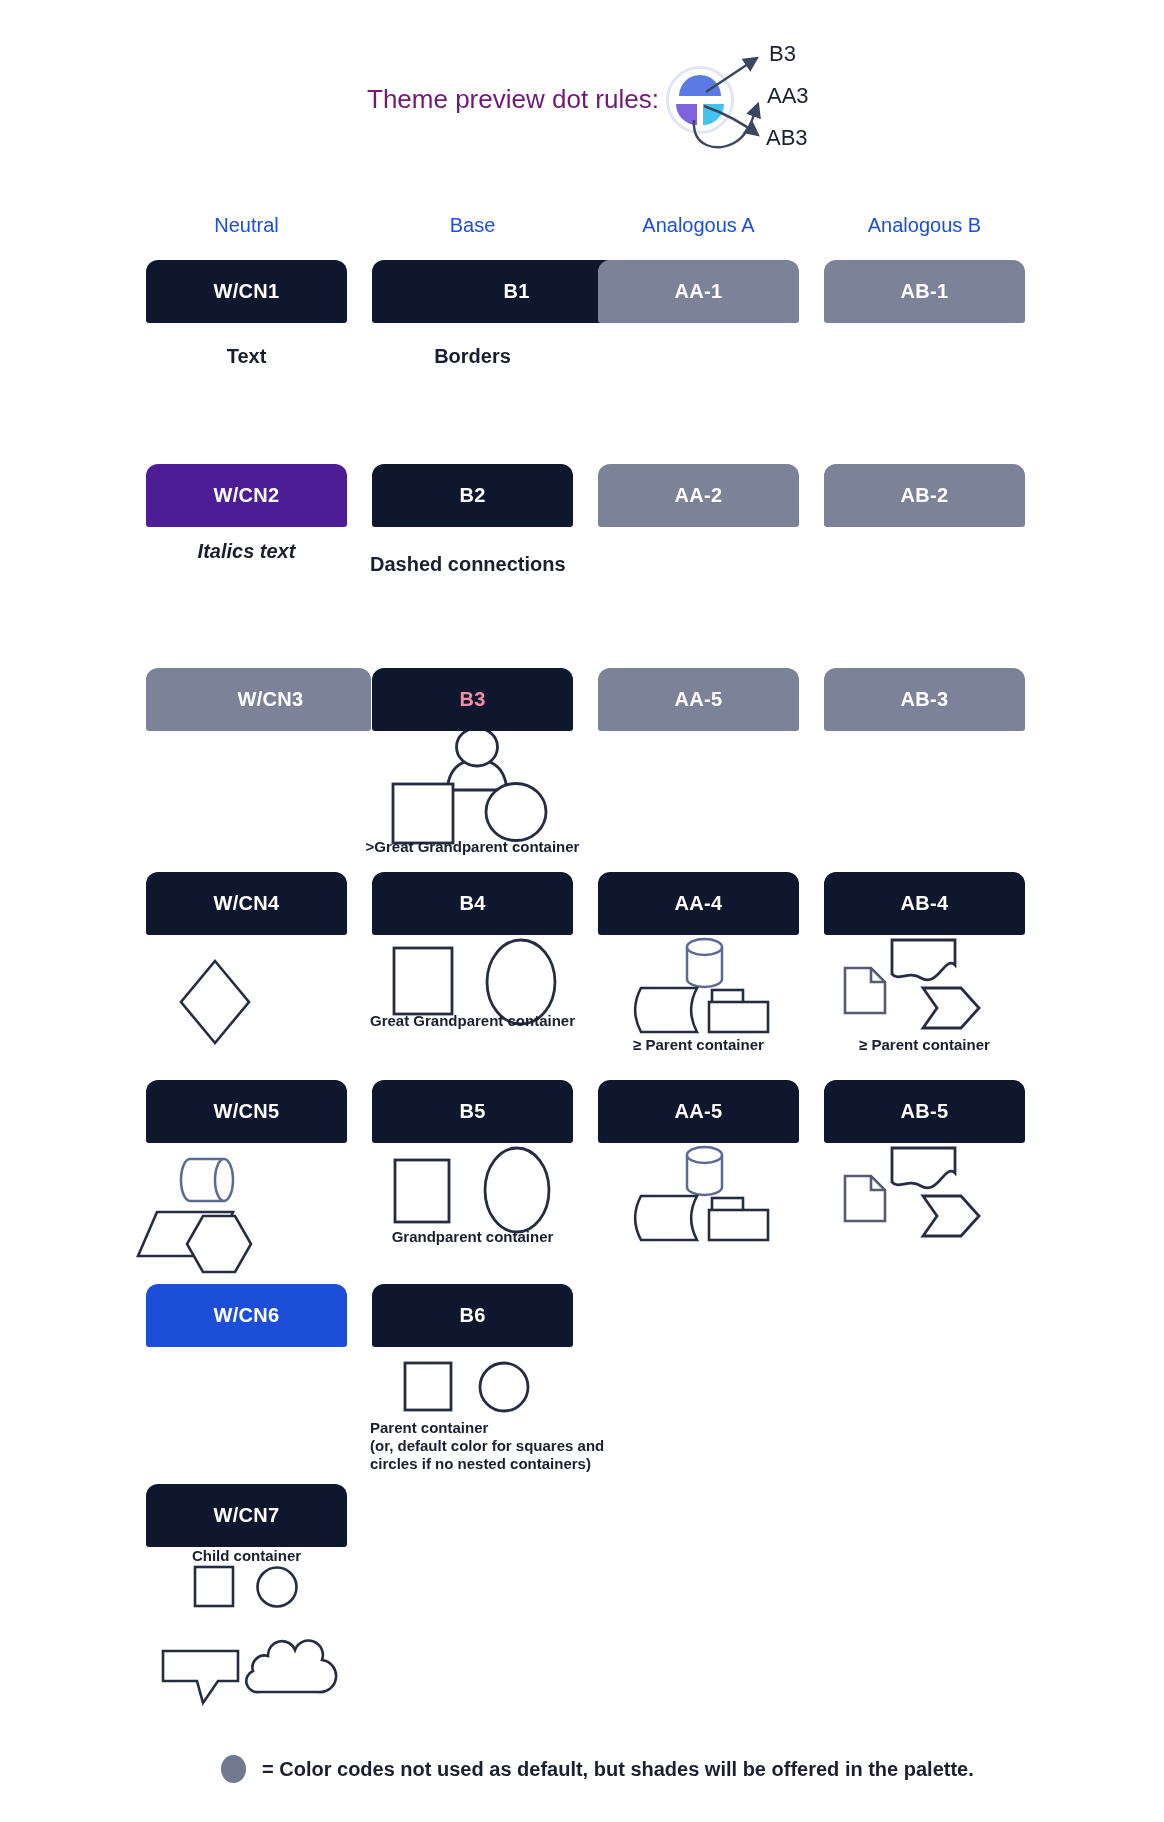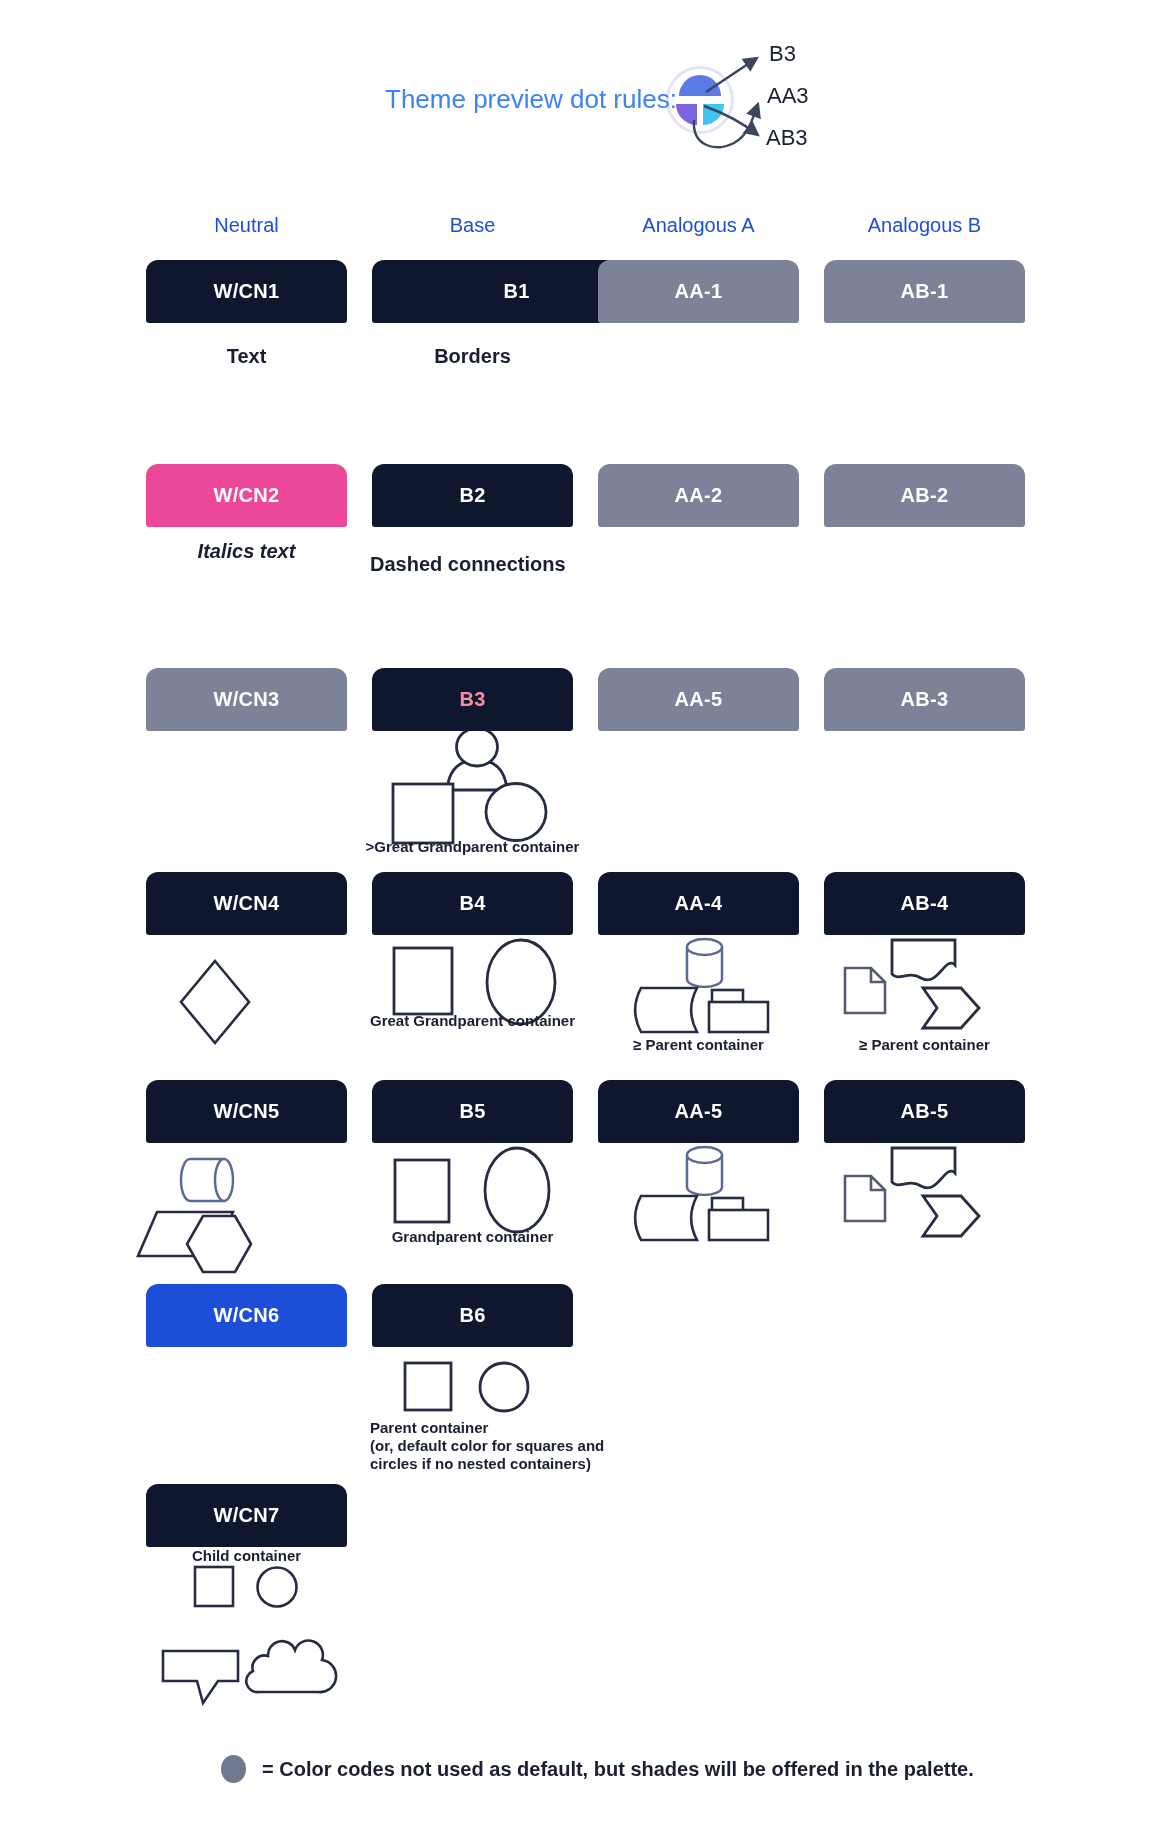--- a/index.html
+++ b/index.html
@@ -2,21 +2,21 @@
 <html><head>
 <meta charset="utf-8">
 <style>
   html,body{margin:0;padding:0;background:#ffffff;}
   #stage{
     position:relative;width:1164px;height:1822px;background:#ffffff;overflow:hidden;
     font-family:"Liberation Sans",sans-serif;
   }
   #shape-layer{position:absolute;left:0;top:0;pointer-events:none;}
   .title{
-    position:absolute;left:385px;top:84px;font-size:26px;font-weight:400;color:#3b82f6;
+    position:absolute;left:367px;top:84px;font-size:26px;font-weight:400;color:#701a75;
   }
   .dot-label{
     position:absolute;font-size:22px;font-weight:400;color:#1b2030;line-height:24px;
   }
   .col-header{
     position:absolute;width:201px;text-align:center;font-size:20px;font-weight:400;color:#1d4ed8;
   }
   .box{
     position:absolute;width:201px;height:63px;border-radius:12px 12px 3px 3px;
     display:flex;align-items:center;justify-content:center;
@@ -150,27 +150,27 @@
   <div class="dot-label" style="left:766px;top:126px">AB3</div>
 
   <div id="grid">
       <div class="col-header" style="left: 146px; top: 214px;">Neutral</div>
       <div class="box" style="left: 146px; top: 260px; background: rgb(15, 23, 46);">
         <span class="box-label">W/CN1</span>
       </div>
       <div class="caption center" style="font-size: 20px; line-height: 32px; top: 340px; left: 96.5px; width: 300px;">
         <div>Text</div>
       </div>
-      <div class="box" style="left: 146px; top: 464px; background: #ec4899;">
+      <div class="box" style="left: 146px; top: 464px; background: #4c1d95;">
         <span class="box-label">W/CN2</span>
       </div>
       <div class="caption center italic" style="font-size: 20px; line-height: 26px; top: 538px; left: 96.5px; width: 300px;">
         <div>Italics text</div>
       </div>
-      <div class="box" style="left: 146px; top: 668px; background: rgb(124, 130, 151);">
+      <div class="box" style="left: 146px; top: 668px; background: rgb(124, 130, 151); padding-left: 24px;">
         <span class="box-label">W/CN3</span>
       </div>
       <div class="box" style="left: 146px; top: 872px; background: rgb(15, 23, 46);">
         <span class="box-label">W/CN4</span>
       </div>
       <div class="box" style="left: 146px; top: 1080px; background: rgb(15, 23, 46);">
         <span class="box-label">W/CN5</span>
       </div>
       <div class="box" style="left: 146px; top: 1284px; background: #1d4ed8;">
         <span class="box-label">W/CN6</span>

